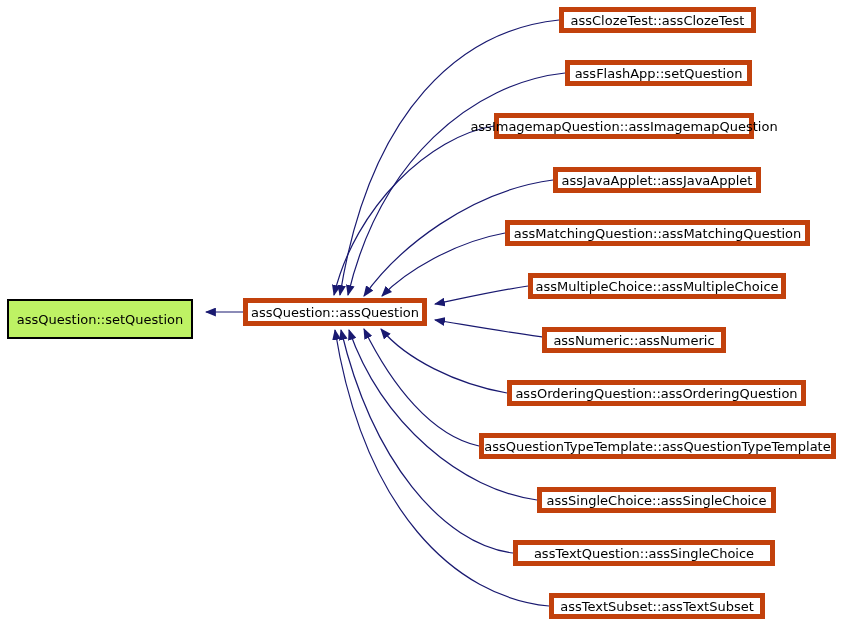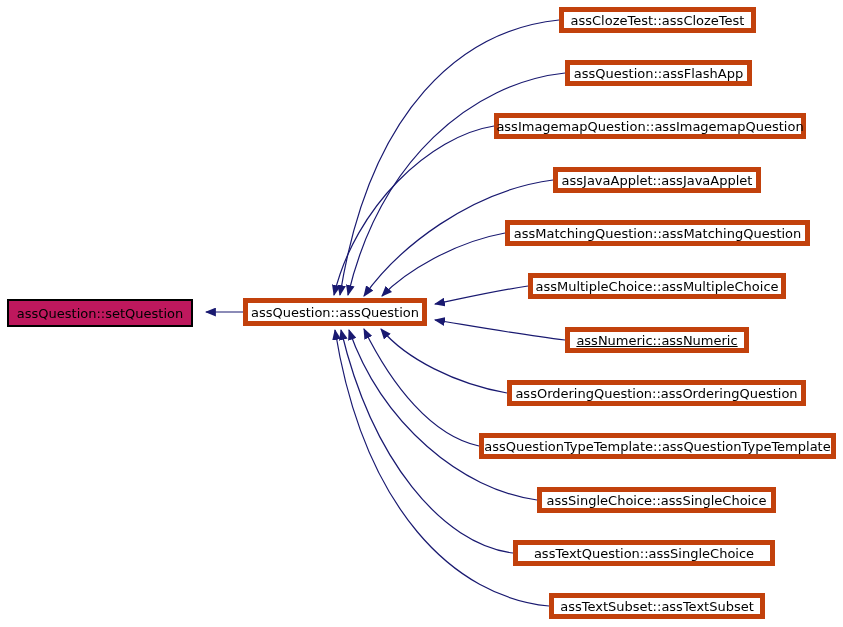--- a/index.html
+++ b/index.html
@@ -27,35 +27,35 @@
     border: 5px solid #c2410c;
     display: flex;
     align-items: center;
     justify-content: center;
     font-size: 13px;
     color: #000000;
     white-space: nowrap;
     cursor: pointer;
   }
   .node.selected {
-    background: #be185d;
+    background: #bef264;
     border: 2px solid #000000;
-    height: 28px;
+    height: 40px;
     cursor: default;
   }
   
   .n-sel   { left: 7px;   top: 299px; width: 186px; }
   .n-mid   { left: 243px; top: 298px; width: 184px; height: 28px; }
   .n-c1    { left: 559px; top: 7px;   width: 197px; }
   .n-c2    { left: 565px; top: 60px;  width: 187px; }
-  .n-c3    { left: 494px; top: 113px; width: 312px; }
+  .n-c3    { left: 494px; top: 113px; width: 260px; }
   .n-c4    { left: 553px; top: 167px; width: 208px; }
   .n-c5    { left: 505px; top: 220px; width: 305px; }
   .n-c6    { left: 528px; top: 273px; width: 258px; }
-  .n-c7    { left: 565px; top: 327px; width: 184px; text-decoration: underline; }
+  .n-c7    { left: 542px; top: 327px; width: 184px; }
   .n-c8    { left: 507px; top: 380px; width: 299px; text-align: center; }
   .n-c9    { left: 479px; top: 433px; width: 357px; }
   .n-c10   { left: 537px; top: 487px; width: 239px; }
   .n-c11   { left: 513px; top: 540px; width: 262px; }
   .n-c12   { left: 549px; top: 593px; width: 216px; }
 </style>
 </head>
 <body>
 
 <div class="canvas">
@@ -81,21 +81,21 @@
       <path d="M513,553 C442,544 372,460 341,330" marker-end="url(#arrow)"></path>
       <path d="M549,606 C454,597 364,509 335,330" marker-end="url(#arrow)"></path>
     </g>
   </svg>
 
   <div class="node selected n-sel">assQuestion::setQuestion</div>
 
   <div class="node n-mid">assQuestion::assQuestion</div>
 
   <div class="node n-c1">assClozeTest::assClozeTest</div>
-  <div class="node n-c2">assQuestion::assFlashApp</div>
+  <div class="node n-c2">assFlashApp::setQuestion</div>
   <div class="node n-c3">assImagemapQuestion::assImagemapQuestion</div>
   <div class="node n-c4">assJavaApplet::assJavaApplet</div>
   <div class="node n-c6">assMultipleChoice::assMultipleChoice</div>
   <div class="node n-c5">assMatchingQuestion::assMatchingQuestion</div>
   <div class="node n-c7">assNumeric::assNumeric</div>
   <div class="node n-c8">assOrderingQuestion::assOrderingQuestion</div>
   <div class="node n-c9">assQuestionTypeTemplate::assQuestionTypeTemplate</div>
   <div class="node n-c10">assSingleChoice::assSingleChoice</div>
   <div class="node n-c11">assTextQuestion::assSingleChoice</div>
   <div class="node n-c12">assTextSubset::assTextSubset</div>

